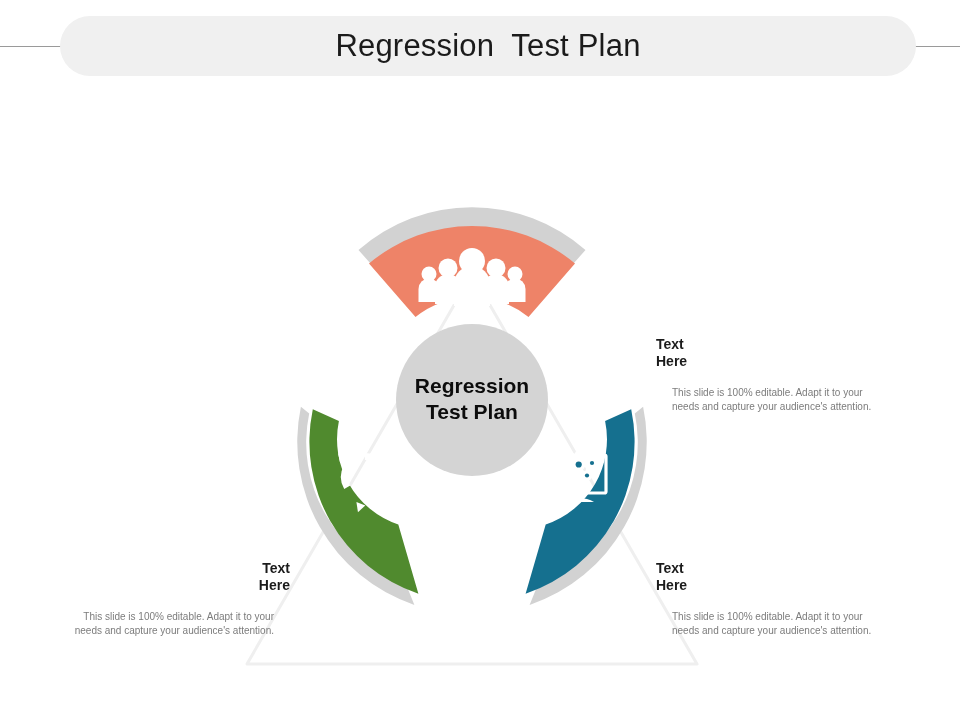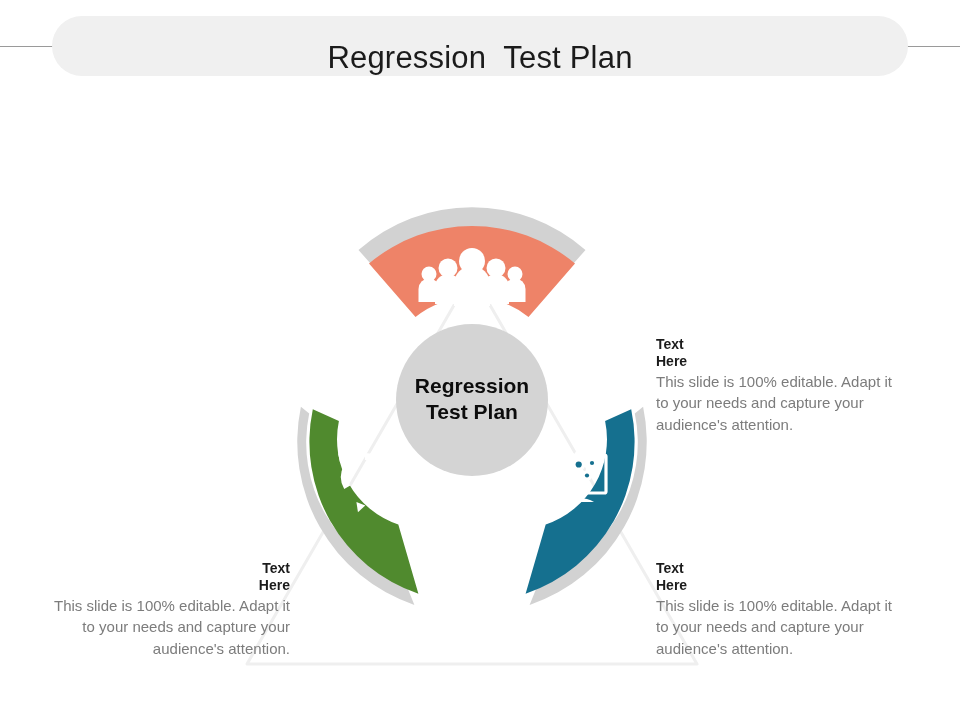--- a/index.html
+++ b/index.html
@@ -27,28 +27,28 @@
     position: absolute;
     top: 46px;
     height: 1px;
     background: #9a9a9a;
   }
   .header-rule.left  { left: 0;   width: 62px; }
   .header-rule.right { right: 0;  width: 62px; }
 
   #title-pill {
     position: absolute;
-    left: 52px;
+    left: 60px;
     top: 16px;
     width: 856px;
     height: 60px;
     background: #F0F0F0;
     border-radius: 30px;
     display: flex;
-    align-items: flex-end;
+    align-items: center;
     justify-content: center;
   }
   #page-title {
     font-size: 31px;
     font-weight: 400;
     color: #1b1b1b;
     letter-spacing: 0.2px;
     white-space: pre;
   }
 
@@ -83,25 +83,25 @@
   }
   .tb-heading {
     font-size: 14px;
     font-weight: bold;
     color: #1b1b1b;
     line-height: 1.22;
     white-space: pre-line;
     margin: 0 0 1px 0;
   }
   .tb-body {
-    font-size: 15px;
+    font-size: 10px;
     font-weight: 400;
     color: #7c7c7c;
     line-height: 1.42;
-    margin: 0;
+    margin: 16px;
   }
 
   #text-block-1 { left: 656px; top: 244px; text-align: left;  }
   #text-block-2 { left: 48px;  top: 468px; text-align: right; }
   #text-block-3 { left: 656px; top: 468px; text-align: left;  }
 </style>
 </head>
 <body>
 
 <div id="header-area">

